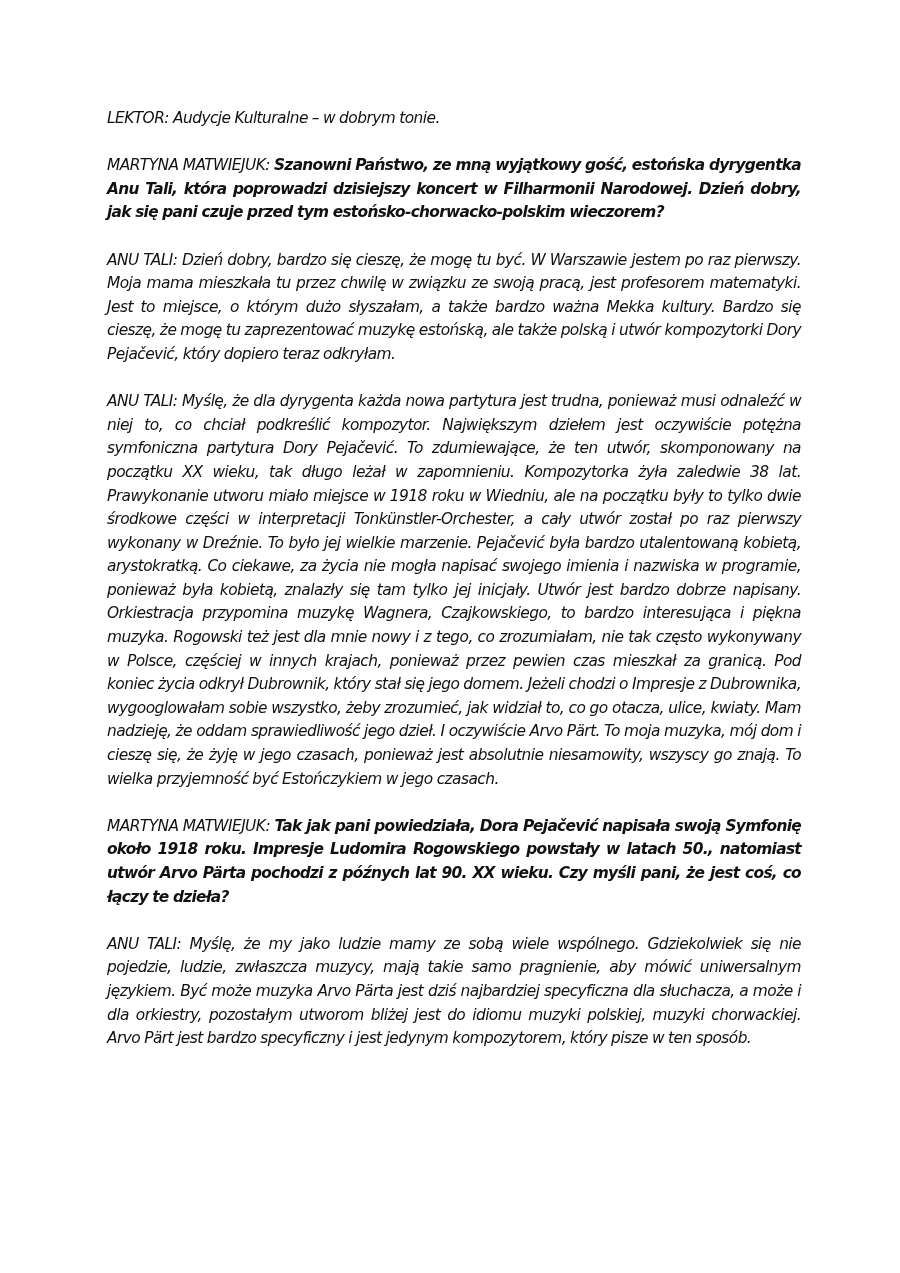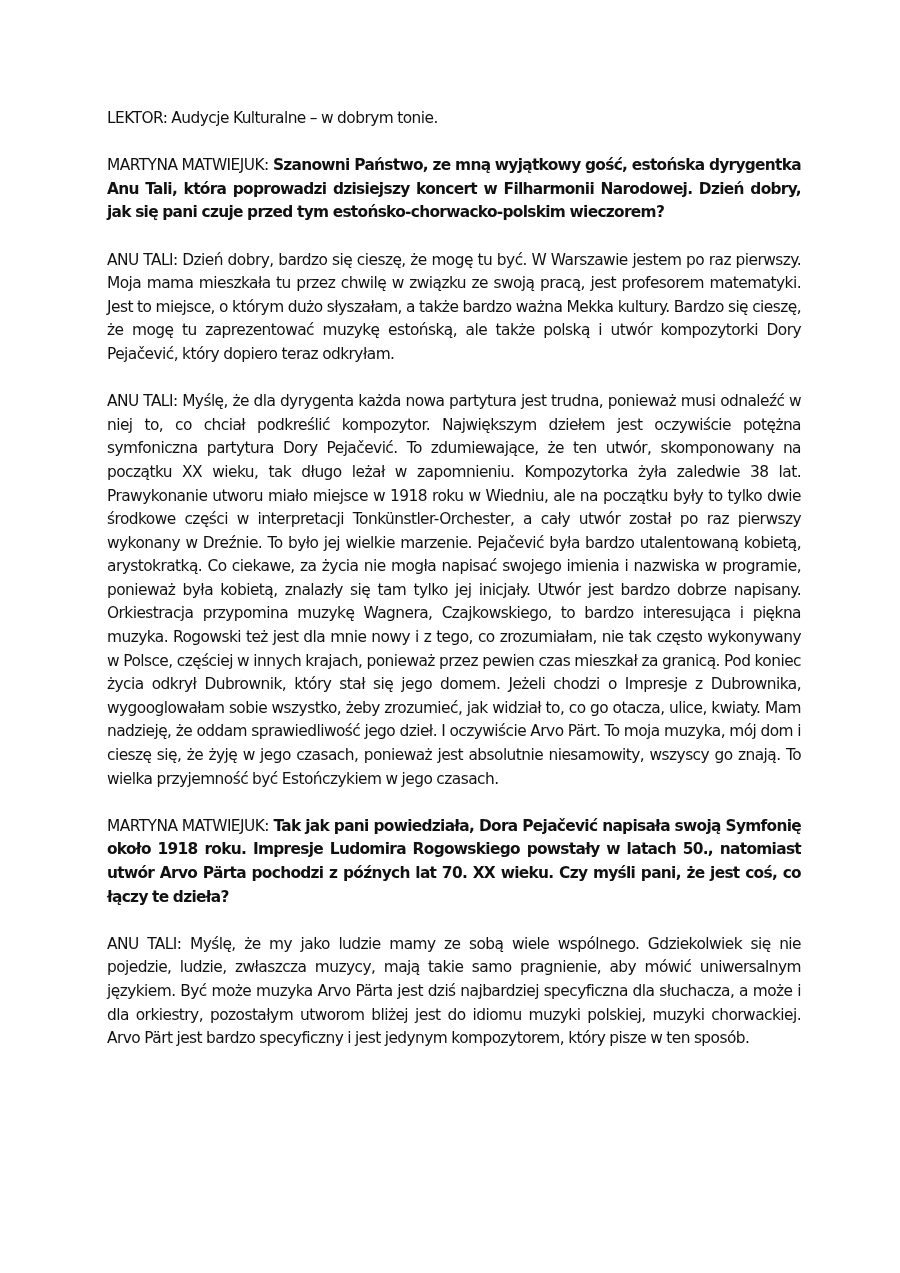--- a/index.html
+++ b/index.html
@@ -17,20 +17,21 @@
       position: absolute;
       left: 107px;
       top: 107px;
       width: 694px;
       font-family: "DejaVu Sans", sans-serif;
       font-size: 15.4px;
       line-height: 23.6px;
       color: #111111;
       letter-spacing: -0.55px;
       word-spacing: -0.3px;
+      font-style: italic;
     }
     .para {
       margin: 0 0 23.6px 0;
       text-align: justify;
       text-align-last: left;
     }
     .speaker {
       font-weight: normal;
     }
     .question {
@@ -59,21 +60,21 @@
   </p>
 
 
   <p class="para">
     <span class="speaker">ANU TALI:</span>
     <span class="body-text">Myślę, że dla dyrygenta każda nowa partytura jest trudna, ponieważ musi odnaleźć w niej to, co chciał podkreślić kompozytor. Największym dziełem jest oczywiście potężna symfoniczna partytura Dory Pejačević. To zdumiewające, że ten utwór, skomponowany na początku XX wieku, tak długo leżał w zapomnieniu. Kompozytorka żyła zaledwie 38 lat. Prawykonanie utworu miało miejsce w 1918 roku w Wiedniu, ale na początku były to tylko dwie środkowe części w interpretacji Tonkünstler-Orchester, a cały utwór został po raz pierwszy wykonany w Dreźnie. To było jej wielkie marzenie. Pejačević była bardzo utalentowaną kobietą, arystokratką. Co ciekawe, za życia nie mogła napisać swojego imienia i nazwiska w programie, ponieważ była kobietą, znalazły się tam tylko jej inicjały. Utwór jest bardzo dobrze napisany. Orkiestracja przypomina muzykę Wagnera, Czajkowskiego, to bardzo interesująca i piękna muzyka. Rogowski też jest dla mnie nowy i z tego, co zrozumiałam, nie tak często wykonywany w Polsce, częściej w innych krajach, ponieważ przez pewien czas mieszkał za granicą. Pod koniec życia odkrył Dubrownik, który stał się jego domem. Jeżeli chodzi o Impresje z Dubrownika, wygooglowałam sobie wszystko, żeby zrozumieć, jak widział to, co go otacza, ulice, kwiaty. Mam nadzieję, że oddam sprawiedliwość jego dzieł. I oczywiście Arvo Pärt. To moja muzyka, mój dom i cieszę się, że żyję w jego czasach, ponieważ jest absolutnie niesamowity, wszyscy go znają. To wielka przyjemność być Estończykiem w jego czasach.</span>
   </p>
 
   <p class="para">
     <span class="speaker">MARTYNA MATWIEJUK:</span>
-    <span class="question">Tak jak pani powiedziała, Dora Pejačević napisała swoją Symfonię około 1918 roku. Impresje Ludomira Rogowskiego powstały w latach 50., natomiast utwór Arvo Pärta pochodzi z późnych lat 70. XX wieku. Czy myśli pani, że jest coś, co łączy te dzieła?</span>
+    <span class="question">Tak jak pani powiedziała, Dora Pejačević napisała swoją Symfonię około 1918 roku. Impresje Ludomira Rogowskiego powstały w latach 50., natomiast utwór Arvo Pärta pochodzi z późnych lat 90. XX wieku. Czy myśli pani, że jest coś, co łączy te dzieła?</span>
   </p>
 
   <p class="para">
     <span class="speaker">ANU TALI:</span>
     <span class="body-text">Myślę, że my jako ludzie mamy ze sobą wiele wspólnego. Gdziekolwiek się nie pojedzie, ludzie, zwłaszcza muzycy, mają takie samo pragnienie, aby mówić uniwersalnym językiem. Być może muzyka Arvo Pärta jest dziś najbardziej specyficzna dla słuchacza, a może i dla orkiestry, pozostałym utworom bliżej jest do idiomu muzyki polskiej, muzyki chorwackiej. Arvo Pärt jest bardzo specyficzny i jest jedynym kompozytorem, który pisze w ten sposób.</span>
   </p>
 
 </div>
 
 </body></html>

